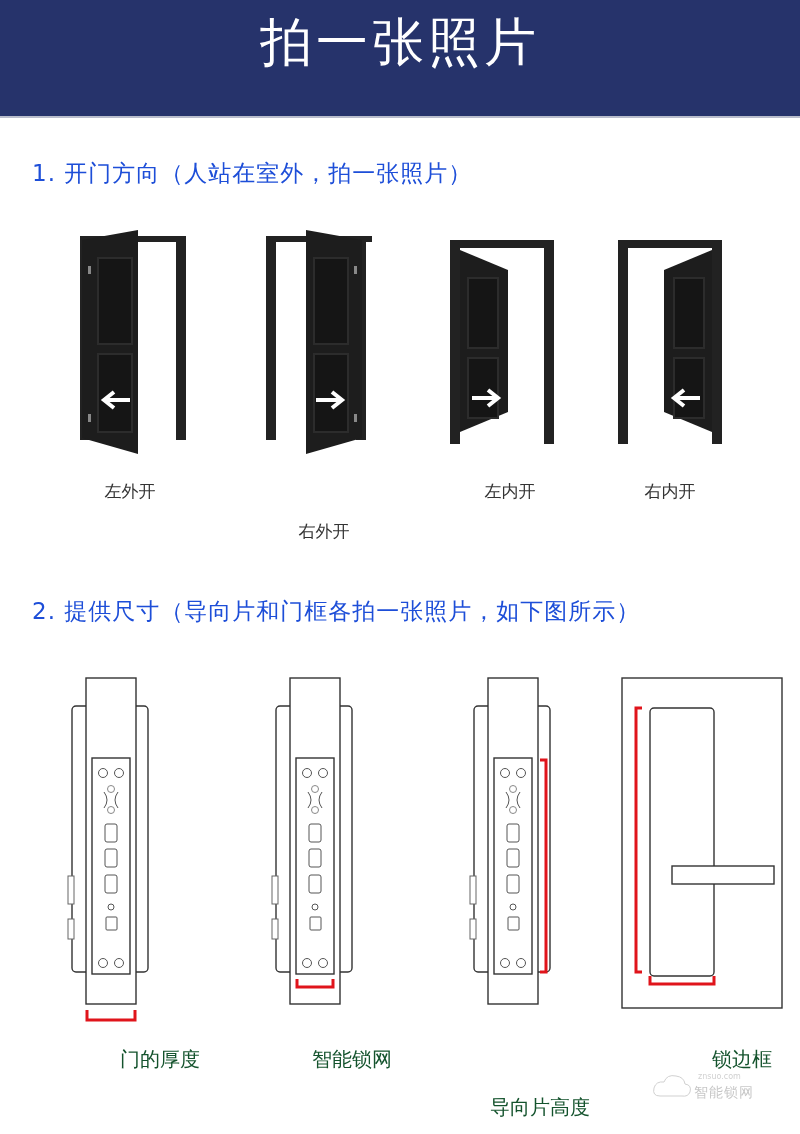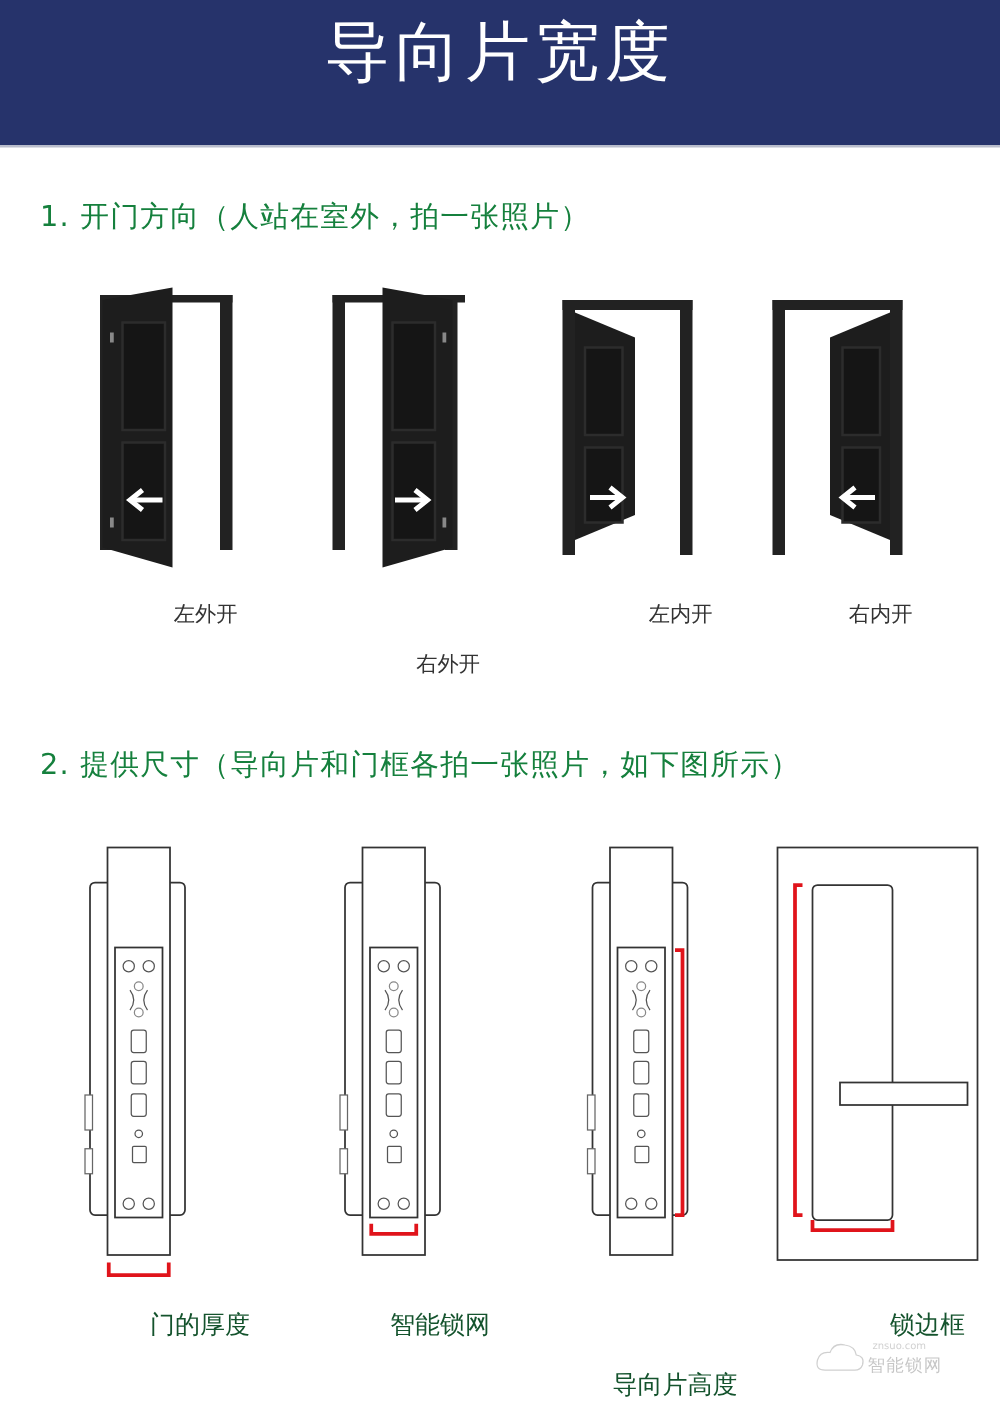--- a/index.html
+++ b/index.html
@@ -16,45 +16,45 @@
     font-size: 52px; letter-spacing: 4px; font-weight: 300; line-height: 64px;
   }
   .header .subtitle {
     position: absolute; left: 0; right: 0; top: 82px;
     font-size: 15px; letter-spacing: 3px; line-height: 20px; color: #e8eaf2;
   }
   .header .shadow-line {
     position: absolute; left: 0; bottom: -2px; width: 800px; height: 2px; background: #b9bdcc;
   }
   .section-title {
-    position: absolute; left: 32px; font-size: 23px; color: #15803d; letter-spacing: 1px;
+    position: absolute; left: 32px; font-size: 23px; color: #1d4ed8; letter-spacing: 1px;
   }
   .door-figure { position: absolute; width: 130px; height: 230px; }
   .caption {
-    position: absolute; font-size: 17px; color: #333; text-align: right; width: 120px;
+    position: absolute; font-size: 17px; color: #333; text-align: center; width: 120px;
   }
   .caption2 {
     position: absolute; font-size: 20px; color: #14532d; text-align: right; width: 160px;
   }
   svg { display: block; }
   .watermark {
     position: absolute; left: 652px; top: 1072px; width: 130px; height: 34px; opacity: 0.55;
   }
   .watermark .wm-text {
     position: absolute; left: 42px; top: 12px; font-size: 14px; color: #999; letter-spacing: 1px;
   }
   .watermark .wm-url {
     position: absolute; left: 46px; top: 0px; font-size: 8px; color: #aaa;
   }
 </style>
 </head>
 <body>
 
 <div class="header">
-  <div class="title">导向片宽度</div>
+  <div class="title">拍一张照片</div>
   <div class="shadow-line"></div>
 </div>
 
 <div class="section-title" style="top:158px;">1. 开门方向（人站在室外，拍一张照片）</div>
 
 <div class="door-figure" style="left:72px; top:228px;">
   <svg width="130" height="230" viewBox="0 0 130 230">
 
     <rect x="8" y="8" width="106" height="6" fill="#222"></rect>
     <rect x="104" y="8" width="10" height="204" fill="#222"></rect>

